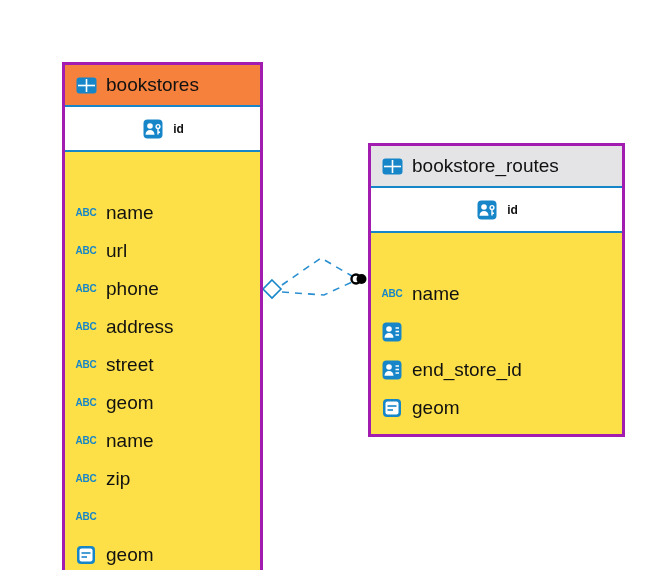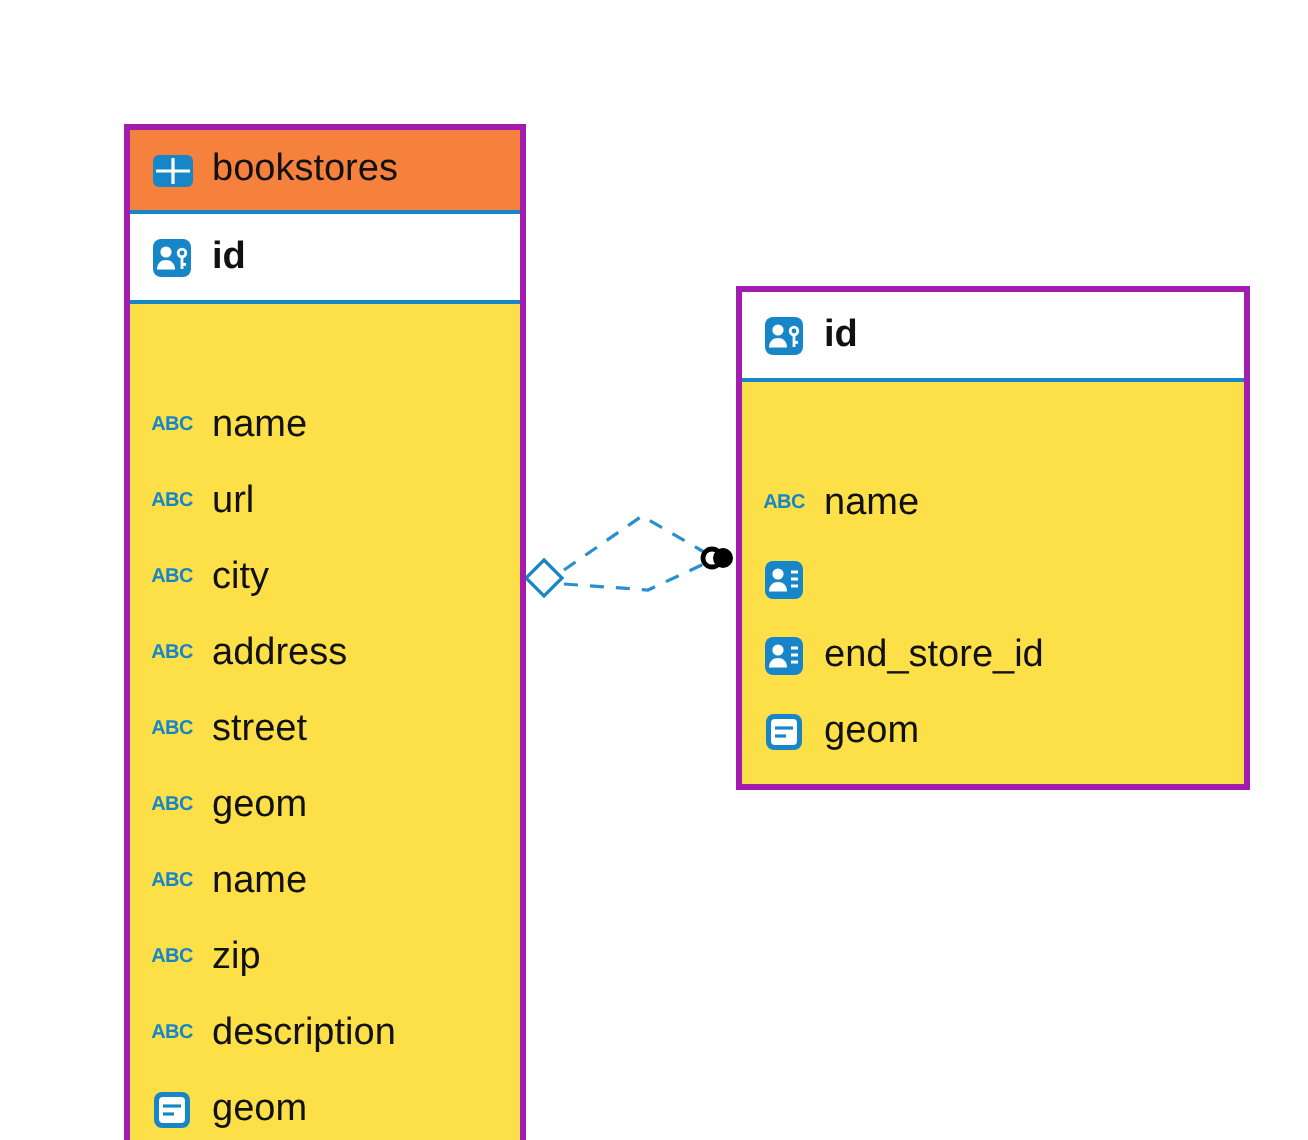--- a/index.html
+++ b/index.html
@@ -33,23 +33,24 @@
   .table-header.orange { background: #F5813D; }
   .table-header.gray   { background: #E4E4E6; }
 
   .pk-row {
     display: flex;
     align-items: center;
     gap: 8px;
     padding: 0 9px;
     height: 45px;
     border-bottom: 2px solid #1786C9;
-    font-size: 19px;
+    font-size: 12px;
     font-weight: bold;
     background: #ffffff;
+    justify-content: center;
   }
 
   .columns { padding: 5px 0 7px; margin-top: 37px; }
 
   .col-row {
     display: flex;
     align-items: center;
     gap: 8px;
     padding: 0 9px;
     height: 38px;
@@ -128,21 +129,21 @@
       <div class="col-row">
         <span class="icon abc">ABC</span>
         <span>name</span>
       </div>
       <div class="col-row">
         <span class="icon abc">ABC</span>
         <span>url</span>
       </div>
       <div class="col-row">
         <span class="icon abc">ABC</span>
-        <span>city</span>
+        <span>phone</span>
       </div>
       <div class="col-row">
         <span class="icon abc">ABC</span>
         <span>address</span>
       </div>
       <div class="col-row">
         <span class="icon abc">ABC</span>
         <span>street</span>
       </div>
       <div class="col-row">
@@ -152,37 +153,46 @@
       <div class="col-row">
         <span class="icon abc">ABC</span>
         <span>name</span>
       </div>
       <div class="col-row">
         <span class="icon abc">ABC</span>
         <span>zip</span>
       </div>
       <div class="col-row">
         <span class="icon abc">ABC</span>
-        <span>description</span>
       </div>
       <div class="col-row">
         <span class="icon">
           <svg width="20" height="20" viewBox="0 0 20 20">
             <rect x="1" y="1" width="18" height="18" rx="4" fill="#1786C9"></rect>
             <rect x="3.5" y="3.5" width="13" height="13" rx="2" fill="#ffffff"></rect>
             <line x1="5.5" y1="8" x2="14.5" y2="8" stroke="#1786C9" stroke-width="1.6"></line>
             <line x1="5.5" y1="12" x2="11" y2="12" stroke="#1786C9" stroke-width="1.6"></line>
           </svg>
         </span>
         <span>geom</span>
       </div>
     </div>
   </div>
 
   <div class="erd-table routes">
+    <div class="table-header gray">
+      <span class="icon">
+        <svg width="21" height="17" viewBox="0 0 21 17">
+          <rect x="0.5" y="0.5" width="20" height="16" rx="3" fill="#1786C9"></rect>
+          <line x1="10.5" y1="2" x2="10.5" y2="15" stroke="#ffffff" stroke-width="1.6"></line>
+          <line x1="2" y1="8.5" x2="19" y2="8.5" stroke="#ffffff" stroke-width="1.6"></line>
+        </svg>
+      </span>
+      <span>bookstore_routes</span>
+    </div>
     <div class="pk-row">
       <span class="icon">
         <svg width="20" height="20" viewBox="0 0 20 20">
           <rect x="0.5" y="0.5" width="19" height="19" rx="4" fill="#1786C9"></rect>
           <circle cx="7" cy="7" r="2.8" fill="#ffffff"></circle>
           <path d="M2.5 15.8 C2.5 12.6 4.5 11 7 11 C9.5 11 11.5 12.6 11.5 15.8 Z" fill="#ffffff"></path>
           <circle cx="15" cy="7.5" r="1.9" fill="none" stroke="#ffffff" stroke-width="1.4"></circle>
           <line x1="15" y1="9.4" x2="15" y2="15.5" stroke="#ffffff" stroke-width="1.4"></line>
           <line x1="15" y1="13.2" x2="17" y2="13.2" stroke="#ffffff" stroke-width="1.4"></line>
         </svg>

